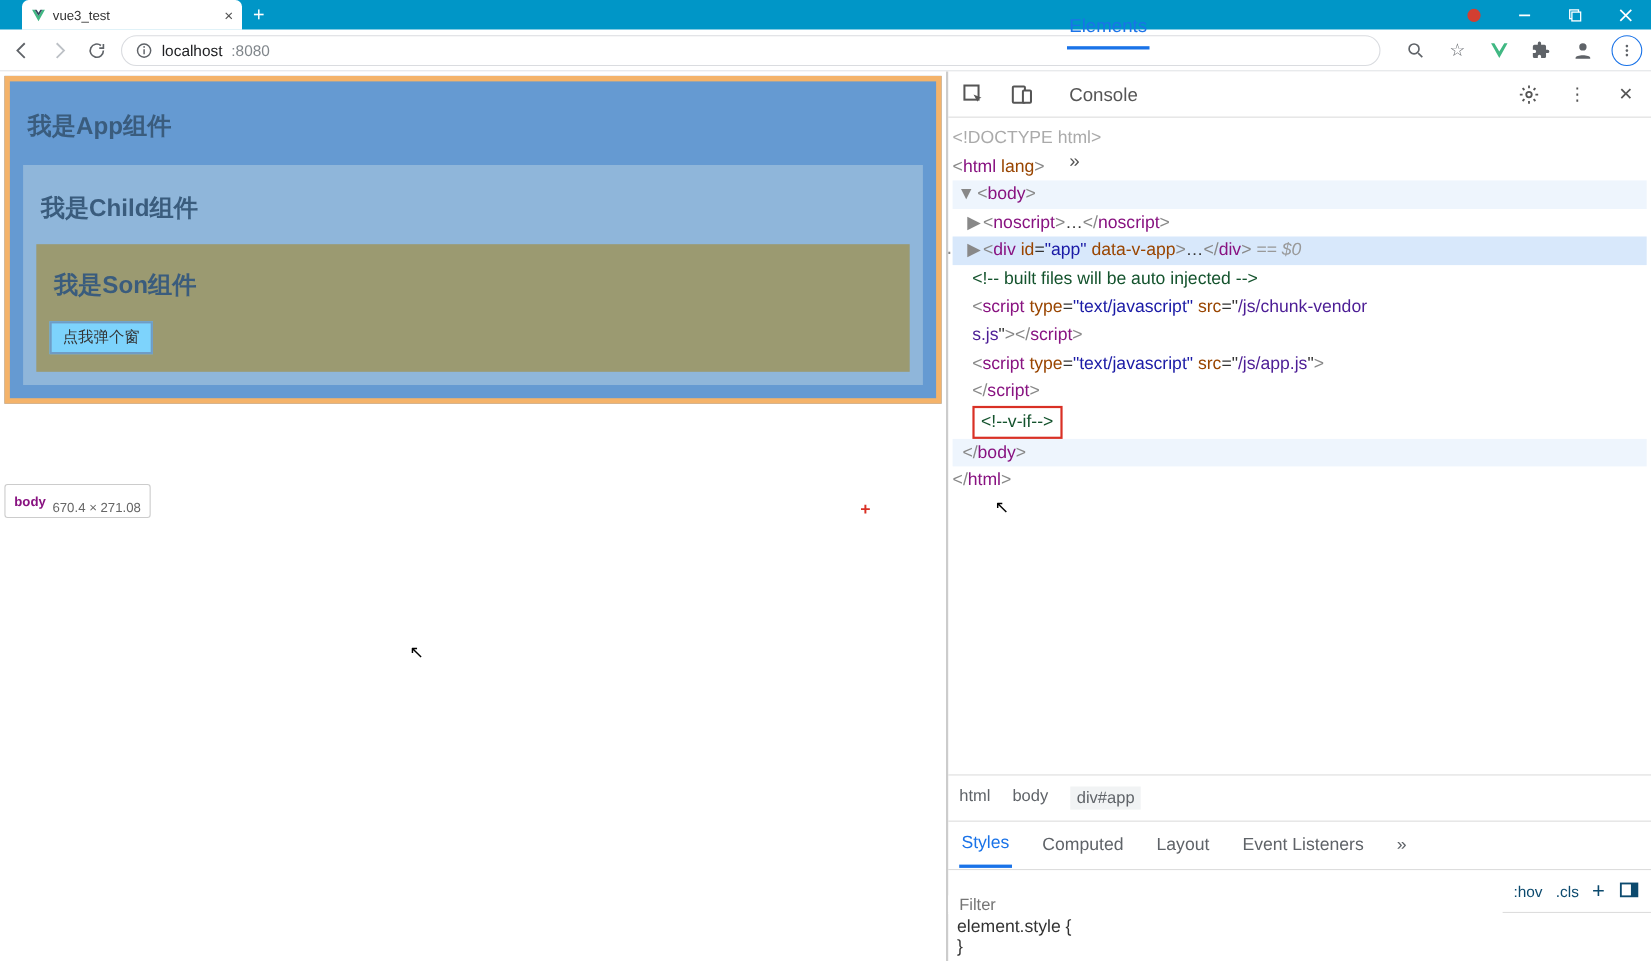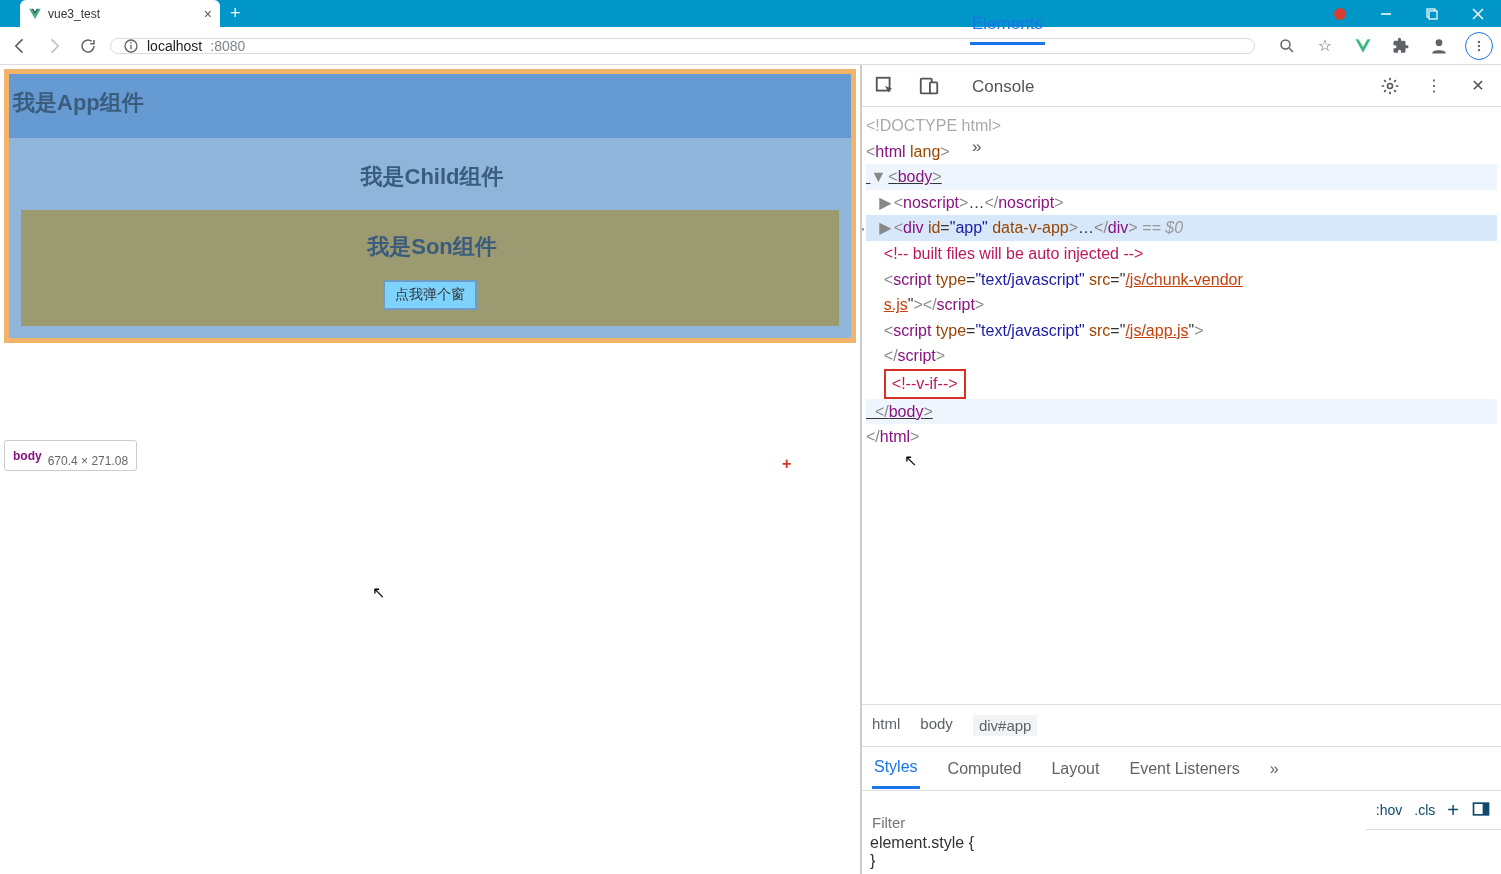--- a/index.html
+++ b/index.html
@@ -12,36 +12,36 @@
 .tab .vue-icon { width: 14px; height: 14px; }
 .tab .close { margin-left: auto; font-size: 14px; color: #555; cursor: pointer; }
 .new-tab { color: #fff; font-size: 18px; margin-left: 10px; cursor: pointer; }
 .window-controls { margin-left: auto; display: flex; }
 .winctl { width: 46px; height: 27px; display: flex; align-items: center; justify-content: center; color: #fff; }
 .winctl .dot { width: 12px; height: 12px; border-radius: 50%; background: #d23f31; }
 
 .addr-bar-row { height: 38px; border-bottom: 1px solid #dadce0; display: flex; align-items: center; padding: 0 8px; gap: 10px; background: #fff; }
 .nav-icon { width: 24px; height: 24px; display: flex; align-items: center; justify-content: center; color: #5f6368; cursor: pointer; flex-shrink: 0;}
 .nav-icon.fwd { color: #bdc1c6; }
-.addr-bar { flex: 1; height: 16px; border: 1px solid #dadce0; border-radius: 14px; display: flex; align-items: center; padding: 0 12px; gap: 8px; font-size: 14px; color: #202124; }
+.addr-bar { flex: 1; height: 28px; border: 1px solid #dadce0; border-radius: 14px; display: flex; align-items: center; padding: 0 12px; gap: 8px; font-size: 14px; color: #202124; }
 .addr-bar .info-icon { width:16px; height:16px; color:#5f6368; }
 .addr-host-faded { color: #80868b; }
 .toolbar-right { display: flex; align-items: center; gap: 14px; margin-left: 10px; }
 .tri-dots-ctr { width: 28px; height: 28px; border: 1px solid #1a73e8; border-radius: 50%; display:flex; align-items:center; justify-content:center;}
 
 
 .main-row { display: flex; height: calc(874px - 27px - 38px); }
 .page-pane { width: 860px; position: relative; background: #fff; }
 .devtools-pane { flex: 1; border-left: 2px solid #ccc; display: flex; flex-direction: column; background: #fff; }
 
 
 .overlay-wrap { margin: 4px; }
-.app-box { background: #659ad2; padding: 0; border: 5px solid #f4b36a; }
+.app-box { background: #659ad2; padding: 12px; border: 5px solid #f4b36a; }
 .app-box h2 { color: #3a5c7d; font-size: 22px; font-weight: bold; margin: 14px 0 20px 4px; }
-.child-box { background: #8fb6da; padding: 12px; text-align: center; }
+.child-box { background: #8fb6da; padding: 12px; }
 .child-box h2 { color: #3a5c7d; font-size: 22px; font-weight: bold; margin: 12px 0 18px 4px; }
 .son-box { background: #9b9a71; padding: 12px 12px 16px 12px; }
 .son-box h2 { color: #3a5c7d; font-size: 22px; font-weight: bold; margin: 10px 0 18px 4px; }
 .dialog-btn { background: #7dd3fc; color: #333; padding: 4px 10px; font-size: 14px; border: 2px solid #6f9cc5; cursor: pointer; display: inline-block; }
 .size-hint { position: absolute; top: 375px; left: 4px; background: #fff; border: 1px solid #ccc; border-radius: 3px; padding: 2px 8px; font-size: 12px; display:flex; gap:6px; align-items:center;}
 .size-hint .el { color: #881280; font-weight: bold; }
 .size-hint .dim { color: #666; margin-top: 11px; }
 .red-plus { position: absolute; top: 390px; left: 782px; color: #d93025; font-size: 16px; font-weight: bold;}
 .cursor { position: absolute; font-size: 16px; }
 
@@ -52,25 +52,25 @@
 .dt-tab { font-size: 17px; color: #555; padding: 8px 2px; cursor: pointer; }
 .dt-tab.active { color: #1a73e8; border-bottom: 3px solid #1a73e8; }
 .dt-right { margin-left: auto; display: flex; align-items: center; gap: 18px; color: #555;}
 
 .dom-tree { flex: 1; overflow: auto; font-family: Consolas, monospace; font-size: 16px; line-height: 1.6; padding: 6px 4px; color: #333;}
 .dom-tree .ln { white-space: pre; }
 .tag-punc { color: #888;}
 .tag-name { color: #881280;}
 .attr-name { color: #994500;}
 .attr-val { color: #1a1aa6;}
-.comment-txt { color: #be185d;}
-.link-txt { color: #c2410c; text-decoration: underline;}
+.comment-txt { color: #14532d;}
+.link-txt { color: #4c1d95; }
 .doctype { color: #aaa;}
 .selected-row { background: #d8e8fb; }
-.hover-row { background: #eef5fd; text-decoration: underline; }
+.hover-row { background: #eef5fd; }
 .selected-marker { color: #999; font-style: italic; }
 .triangle { color: #888; margin-right: 2px; display: inline-block;}
 .red-box { border: 2px solid #d93025; display: inline-block; padding: 0 6px; }
 .dots-gutter { position: absolute; left:-18px; color:#888; font-size:18px; letter-spacing: -2px;}
 .ln-rel { position: relative; }
 
 .breadcrumb-row { border-top: 1px solid #ddd; padding: 10px 10px; display: flex; gap: 20px; font-size: 15px; }
 .bc-item { color: #5f6368; cursor: pointer; }
 .bc-item.active { background: #f1f3f4; padding: 2px 6px; }
 

